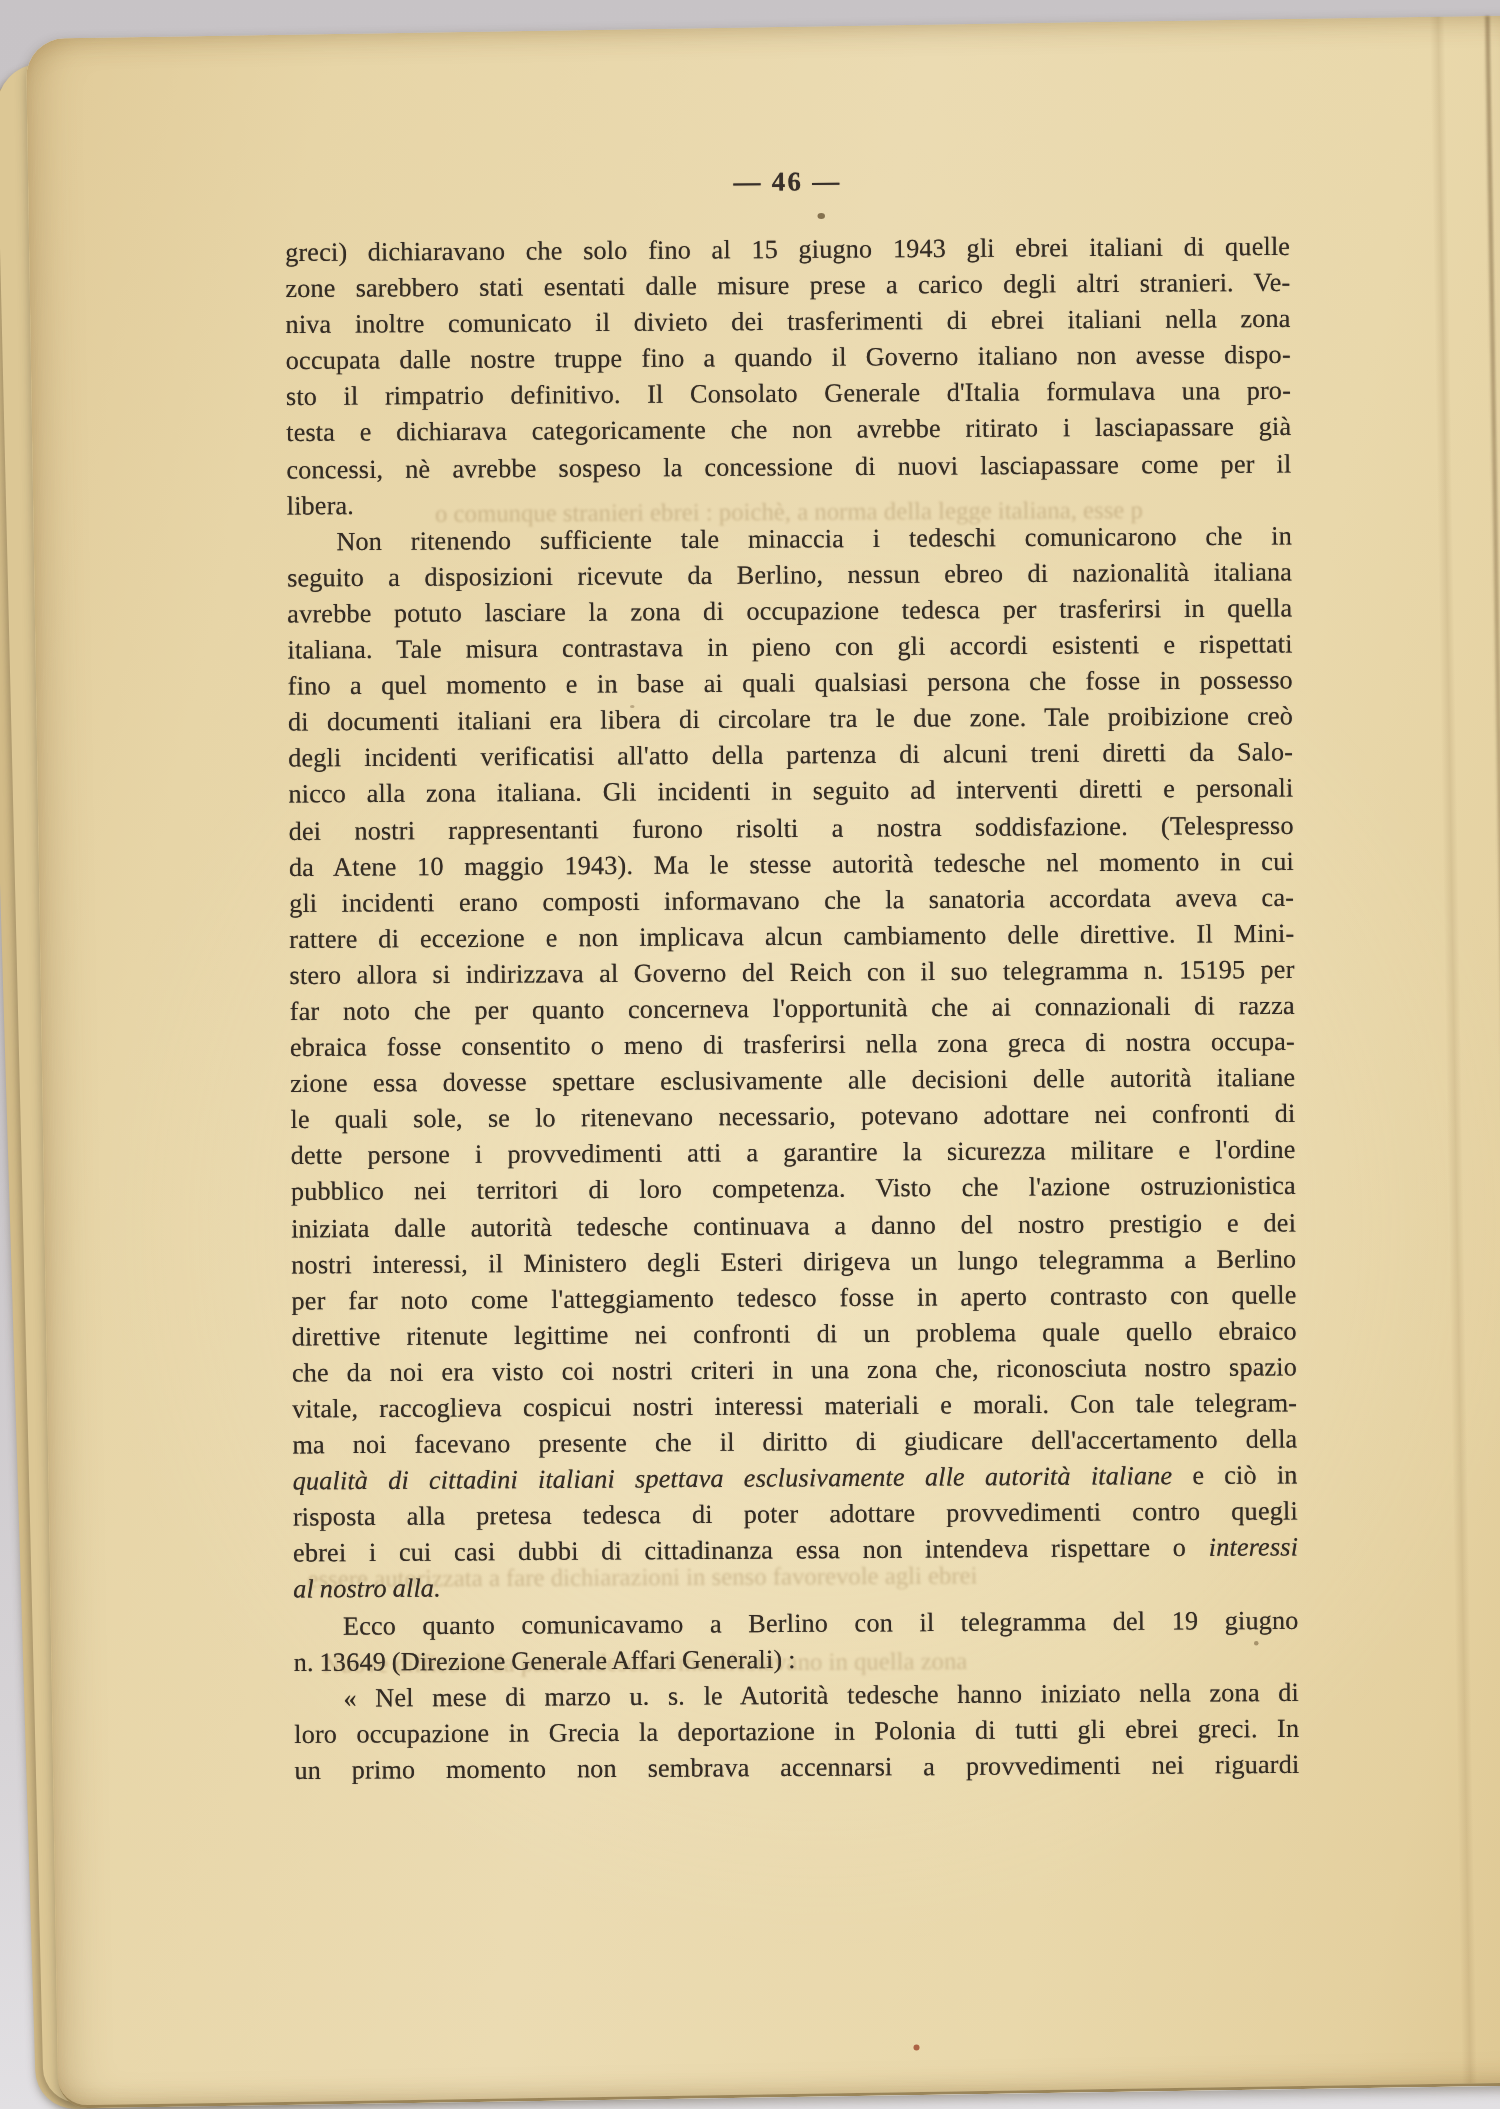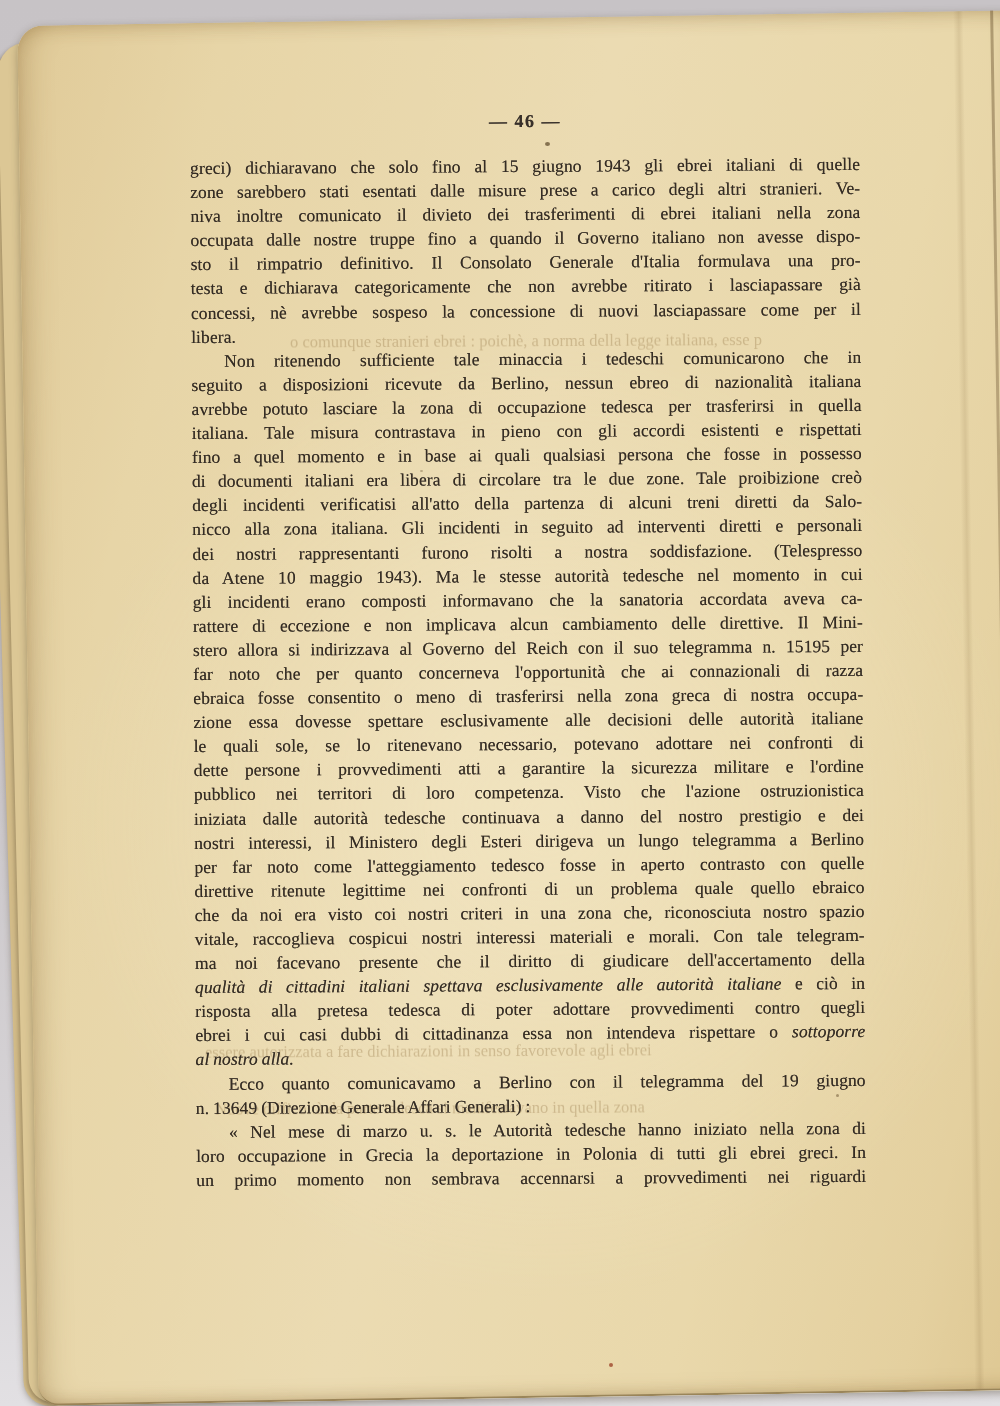--- a/index.html
+++ b/index.html
@@ -162,21 +162,21 @@
       <div class="line"><span>pubblico nei territori di loro competenza. Visto che l'azione ostruzionistica</span></div>
       <div class="line"><span>iniziata dalle autorità tedesche continuava a danno del nostro prestigio e dei</span></div>
       <div class="line"><span>nostri interessi, il Ministero degli Esteri dirigeva un lungo telegramma a Berlino</span></div>
       <div class="line"><span>per far noto come l'atteggiamento tedesco fosse in aperto contrasto con quelle</span></div>
       <div class="line"><span>direttive ritenute legittime nei confronti di un problema quale quello ebraico</span></div>
       <div class="line"><span>che da noi era visto coi nostri criteri in una zona che, riconosciuta nostro spazio</span></div>
       <div class="line"><span>vitale, raccoglieva cospicui nostri interessi materiali e morali. Con tale telegram-</span></div>
       <div class="line"><span>ma noi facevano presente che il diritto di giudicare dell'accertamento della</span></div>
       <div class="line"><span class="it">qualità di cittadini italiani spettava esclusivamente alle autorità italiane</span><span> e ciò in</span></div>
       <div class="line"><span>risposta alla pretesa tedesca di poter adottare provvedimenti contro quegli</span></div>
-      <div class="line"><span>ebrei i cui casi dubbi di cittadinanza essa non intendeva rispettare o </span><span class="it">sottoporre</span></div>
+      <div class="line"><span>ebrei i cui casi dubbi di cittadinanza essa non intendeva rispettare o </span><span class="it">interessi</span></div>
       <div class="line end"><span class="it">al nostro alla.</span></div>
       <div class="line indent"><span>Ecco quanto comunicavamo a Berlino con il telegramma del 19 giugno</span></div>
       <div class="line end"><span>n. 13649 (Direzione Generale Affari Generali) :</span></div>
       <div class="line indent"><span>« Nel mese di marzo u. s. le Autorità tedesche hanno iniziato nella zona di</span></div>
       <div class="line"><span>loro occupazione in Grecia la deportazione in Polonia di tutti gli ebrei greci. In</span></div>
       <div class="line"><span>un primo momento non sembrava accennarsi a provvedimenti nei riguardi</span></div>
     </div>
 
 </div>
 

